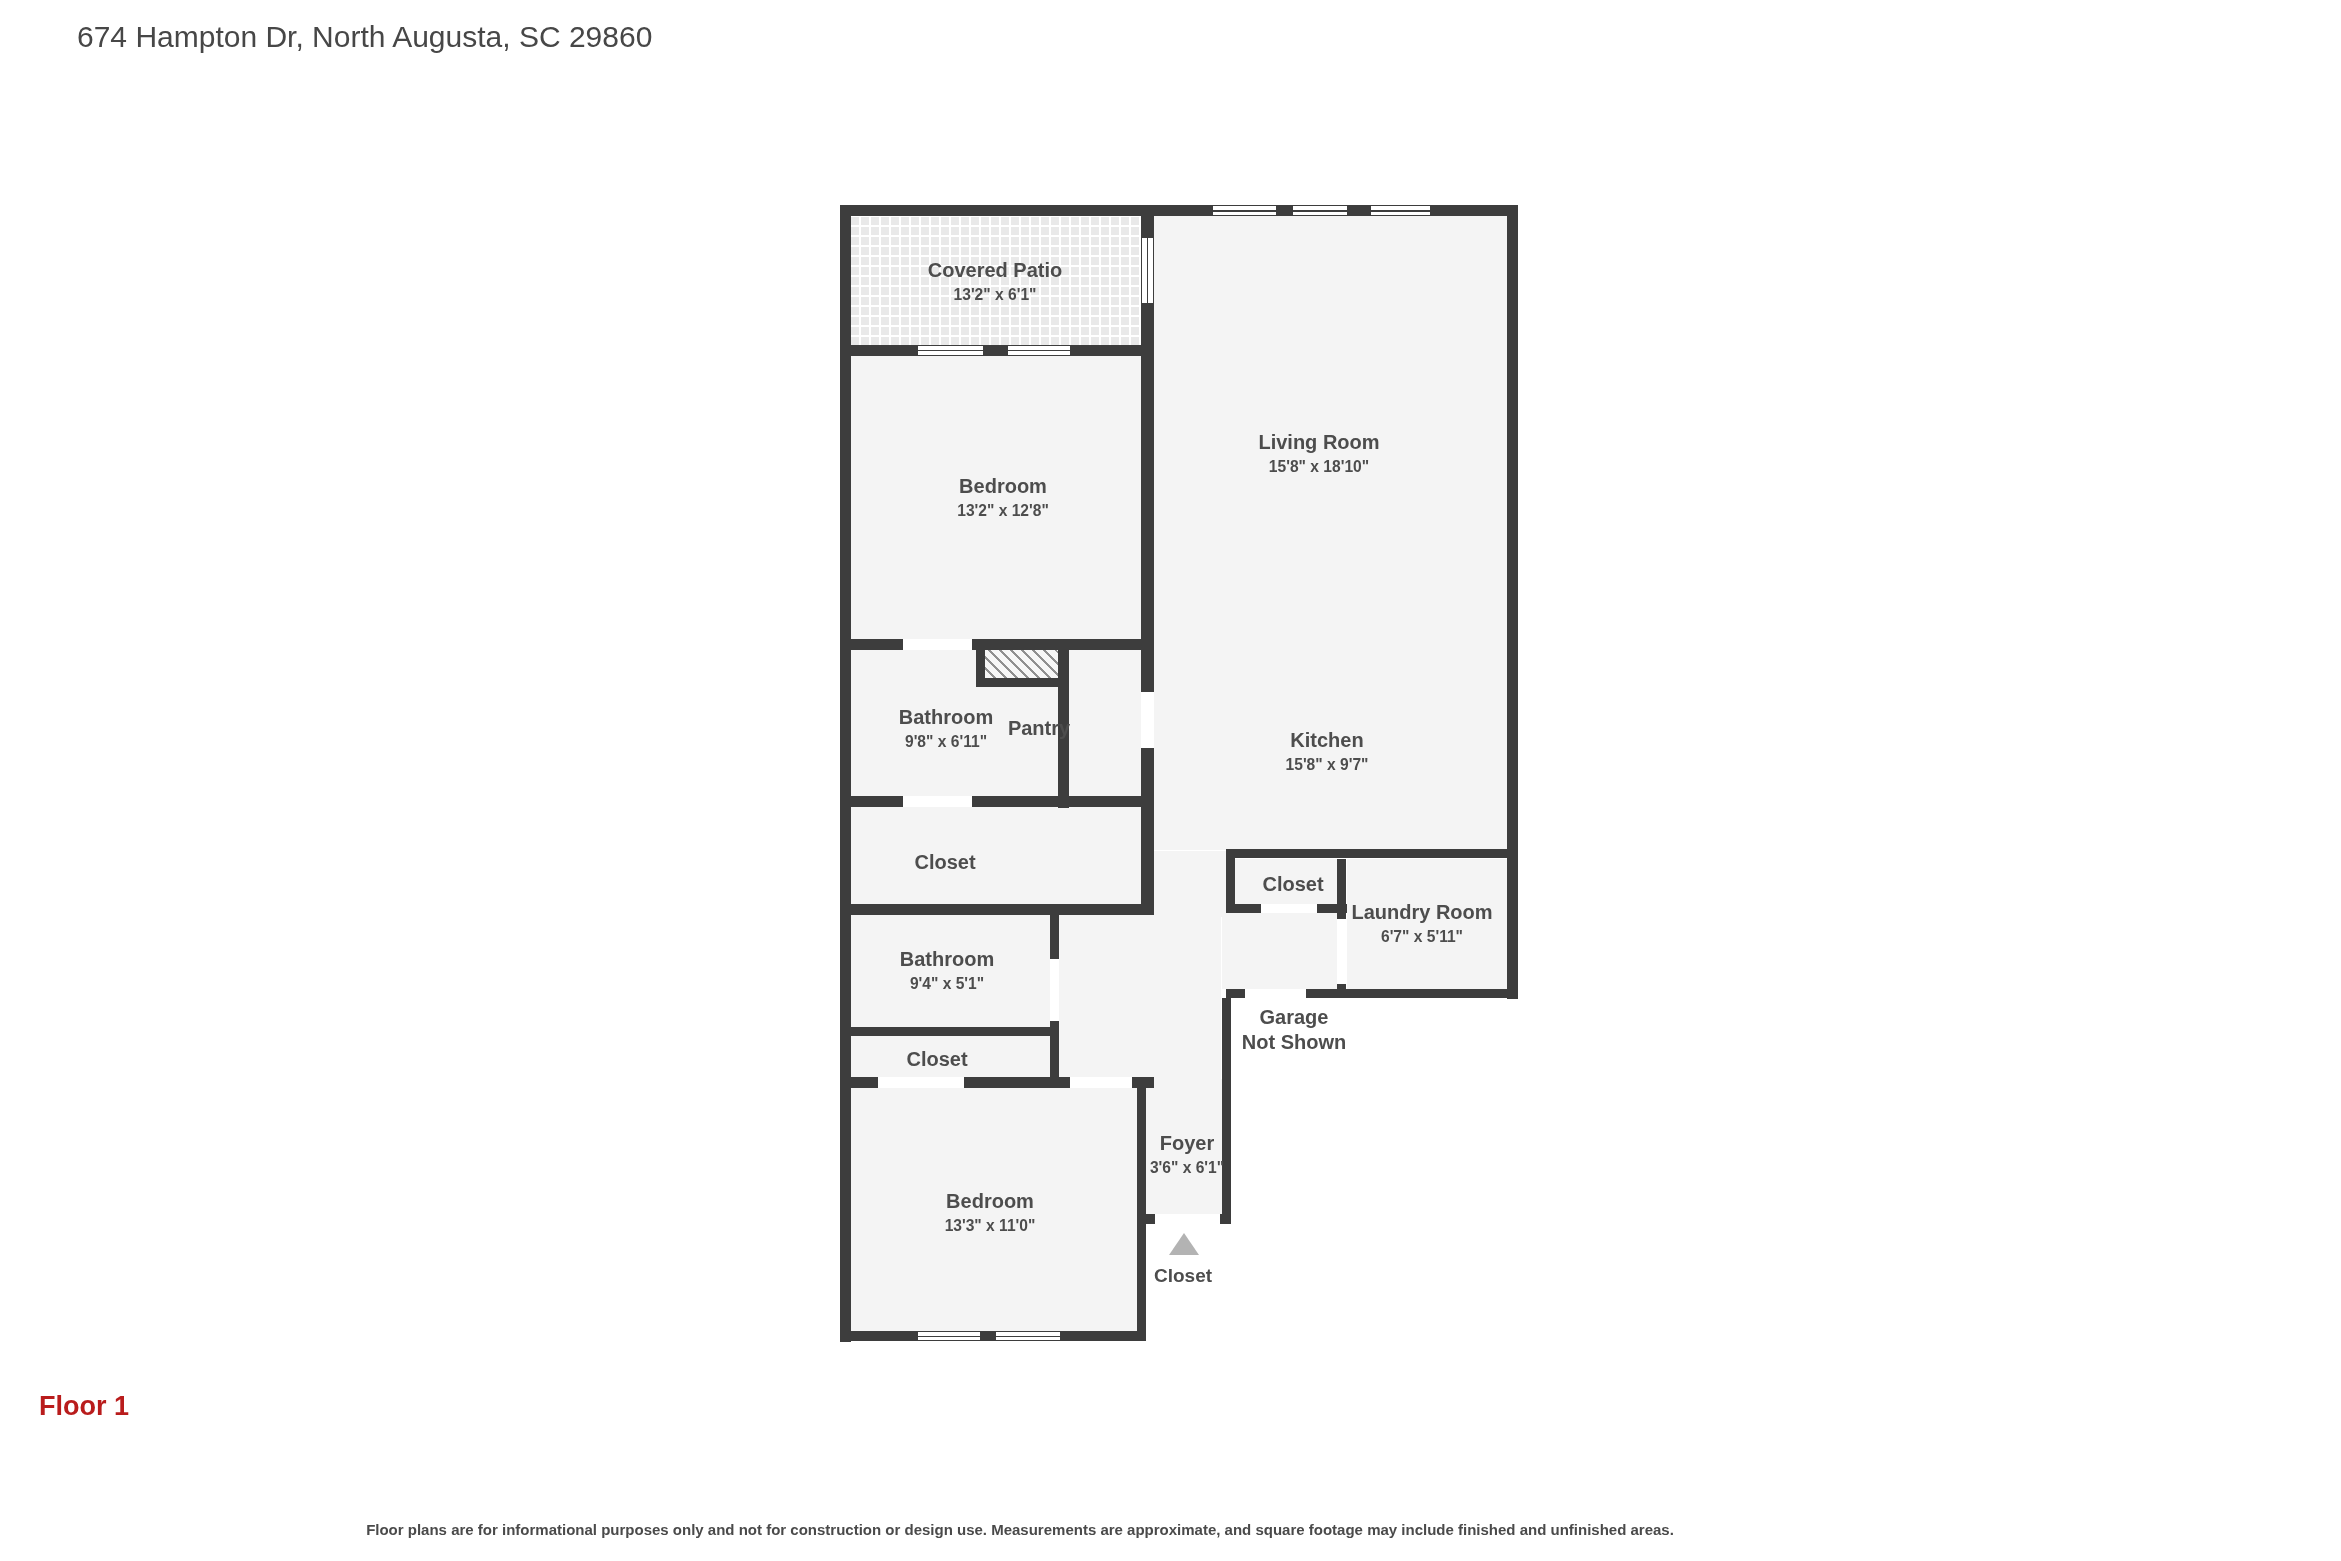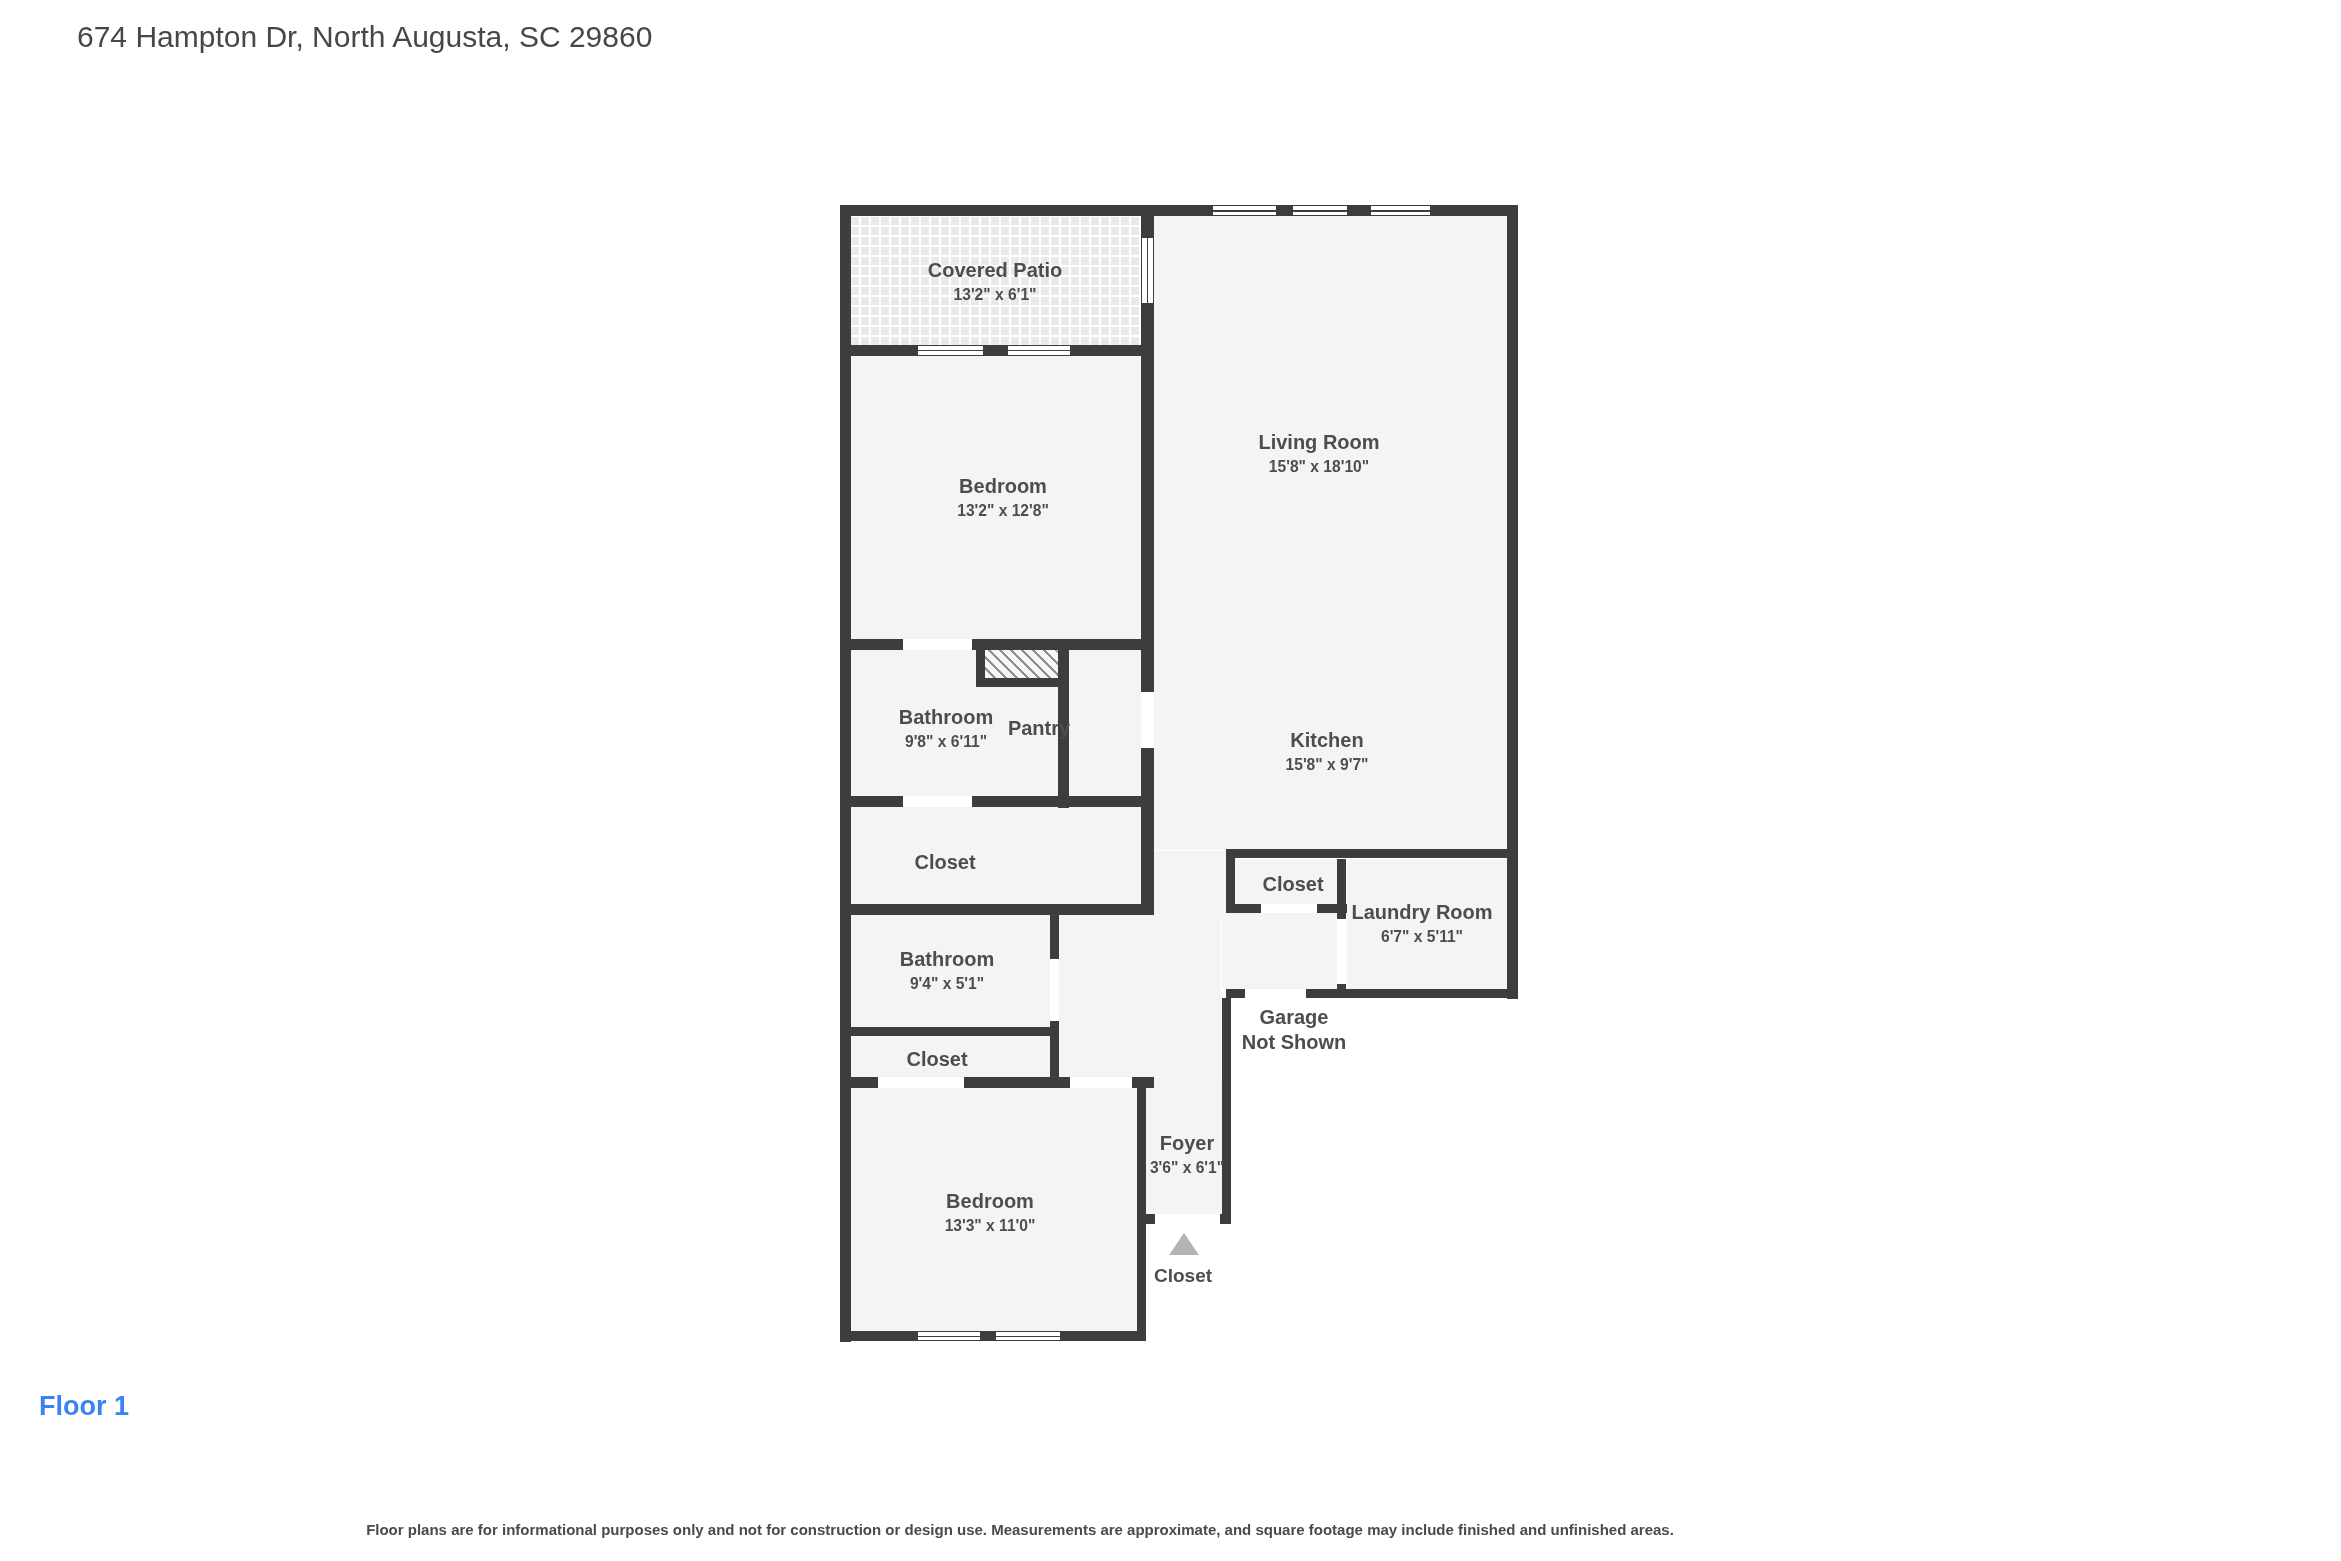--- a/index.html
+++ b/index.html
@@ -4,21 +4,21 @@
 <style>
   html,body{margin:0;padding:0;}
   body{
     width:2342px;height:1561px;position:relative;background:#ffffff;
     font-family:"Liberation Sans","DejaVu Sans",sans-serif;overflow:hidden;
   }
   .page-title{
     position:absolute;left:37px;top:20px;font-size:30px;font-weight:400;color:#474747;letter-spacing:0px;margin-left:40px;
   }
   .floor-label{
-    position:absolute;left:39px;top:1391px;font-size:27px;font-weight:700;color:#3b82f6;
+    position:absolute;left:39px;top:1391px;font-size:27px;font-weight:700;color:#b91c1c;
   }
   .disclaimer{
     position:absolute;left:0;top:1521px;width:2040px;text-align:center;
     font-size:15px;font-weight:700;color:#4a4a4a;
   }
   .plan{position:absolute;left:0;top:0;width:2342px;height:1100px;}
   .floor{position:absolute;background:#f4f4f4;}
   .wall{position:absolute;background:#3d3d3d;}
   .door{position:absolute;background:#ffffff;}
   .patio-floor{

